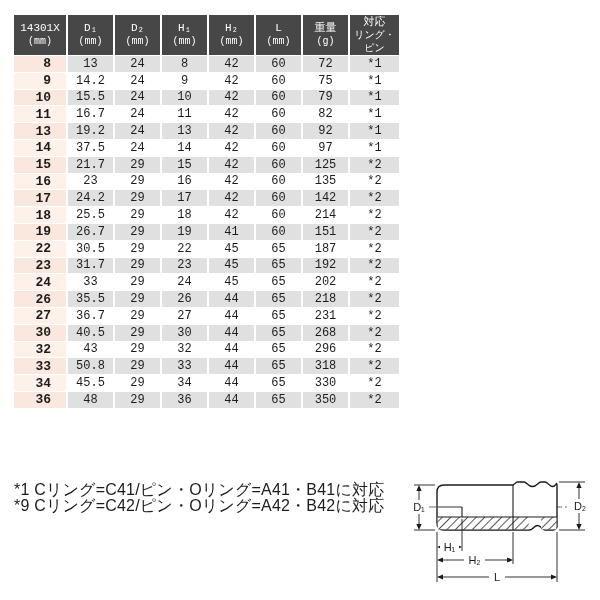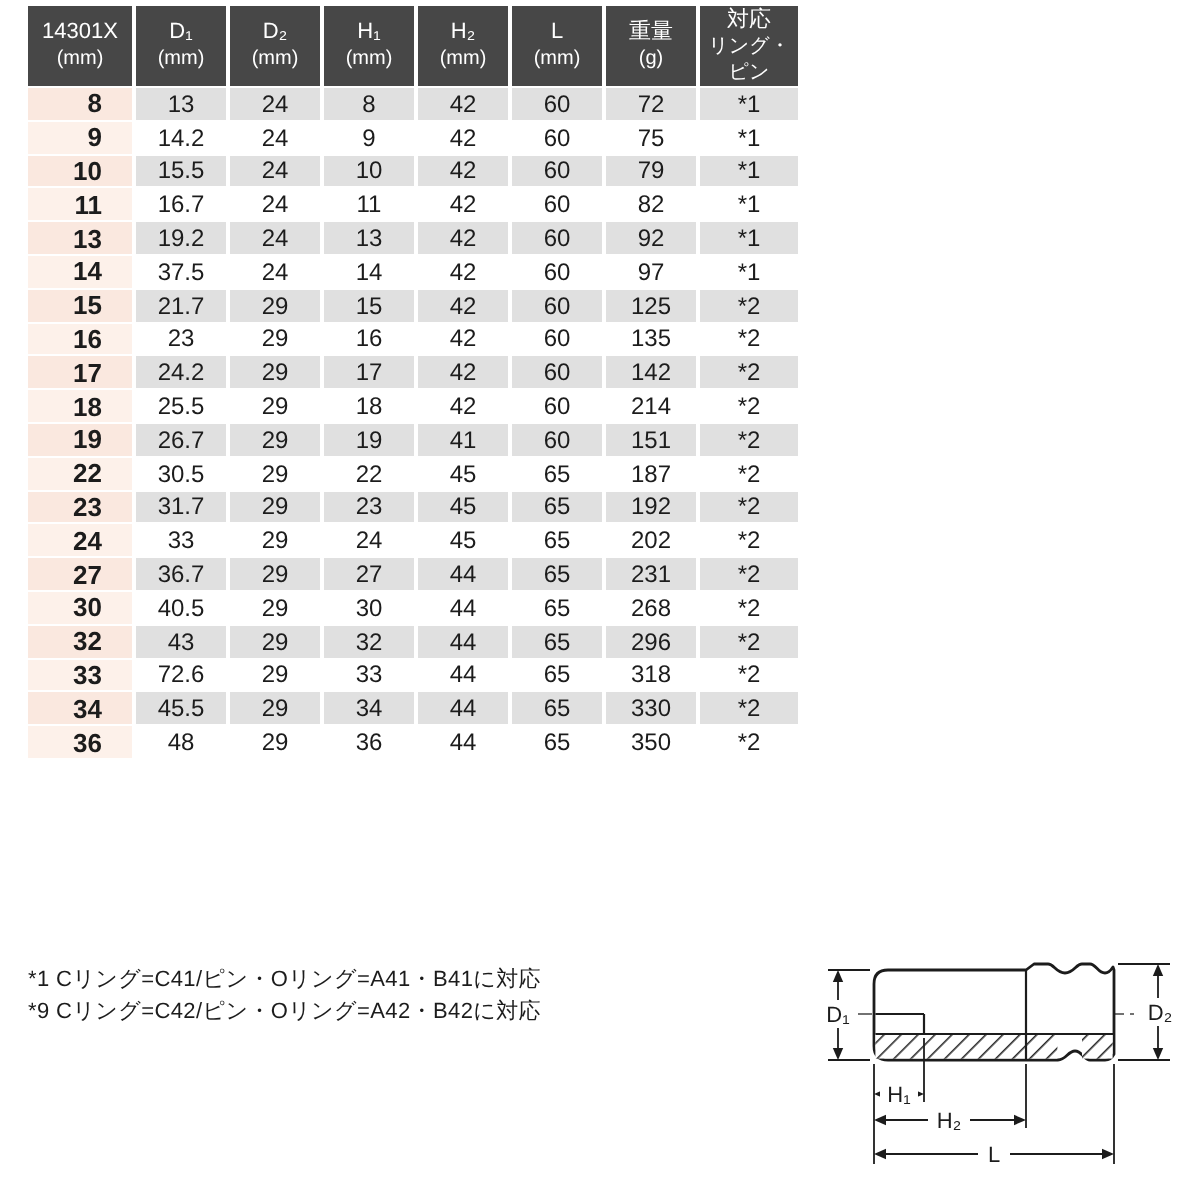--- a/index.html
+++ b/index.html
@@ -2,23 +2,24 @@
 <html><head>
 <meta charset="utf-8">
 <style>
   html,body{margin:0;padding:0;}
   body{
     width:600px;height:600px;position:relative;background:#ffffff;
     font-family:"Liberation Sans","DejaVu Sans",sans-serif;
     color:#1c1c1c;overflow:hidden;
   }
   table.spec{
-    position:absolute;left:12px;top:2px;
+    position:absolute;left:12px;top:14px;
     border-collapse:separate;border-spacing:2px 1px;
     table-layout:fixed;
+    font-family:Liberation Mono, monospace;
   }
   table.spec th{
     background:#474747;color:#ffffff;font-weight:normal;
     font-size:11px;line-height:13px;text-align:center;
     height:40px;vertical-align:middle;padding:0 1px;
   }
   table.spec th .sub{font-size:10px;}
   table.spec col.c-size{width:52px;}
   table.spec col.c-val{width:45px;}
   table.spec col.c-wt{width:45px;}
@@ -27,21 +28,21 @@
     height:15.8px;font-size:12px;text-align:center;
     vertical-align:middle;padding:0;background:#ffffff;white-space:nowrap;
   }
   table.spec td:first-child{
     font-weight:bold;font-size:13px;text-align:right;padding-right:15px;
     background:#fdf1ea;
   }
   table.spec tr:nth-child(odd) td{background:#e0e0e0;}
   table.spec tr:nth-child(odd) td:first-child{background:#fae8df;}
   .footnotes{
-    position:absolute;left:14px;top:482px;font-size:11px;line-height:16px;
+    position:absolute;left:14px;top:482px;font-size:16px;line-height:16px;
     color:#1c1c1c;letter-spacing:0.2px;
   }
   .diagram{position:absolute;left:402px;top:438px;}
   .diagram text{
     font-family:"Liberation Sans","DejaVu Sans",sans-serif;
     font-size:11px;fill:#1c1c1c;
   }
 </style>
 </head>
 <body>
@@ -228,20 +229,30 @@
         <td>24</td>
         <td>33</td>
         <td>29</td>
         <td>24</td>
         <td>45</td>
         <td>65</td>
         <td>202</td>
         <td>*2</td>
       </tr>
       <tr>
+        <td>26</td>
+        <td>35.5</td>
+        <td>29</td>
+        <td>26</td>
+        <td>44</td>
+        <td>65</td>
+        <td>218</td>
+        <td>*2</td>
+      </tr>
+      <tr>
         <td>27</td>
         <td>36.7</td>
         <td>29</td>
         <td>27</td>
         <td>44</td>
         <td>65</td>
         <td>231</td>
         <td>*2</td>
       </tr>
       <tr>
@@ -259,21 +270,21 @@
         <td>43</td>
         <td>29</td>
         <td>32</td>
         <td>44</td>
         <td>65</td>
         <td>296</td>
         <td>*2</td>
       </tr>
       <tr>
         <td>33</td>
-        <td>72.6</td>
+        <td>50.8</td>
         <td>29</td>
         <td>33</td>
         <td>44</td>
         <td>65</td>
         <td>318</td>
         <td>*2</td>
       </tr>
       <tr>
         <td>34</td>
         <td>45.5</td>

